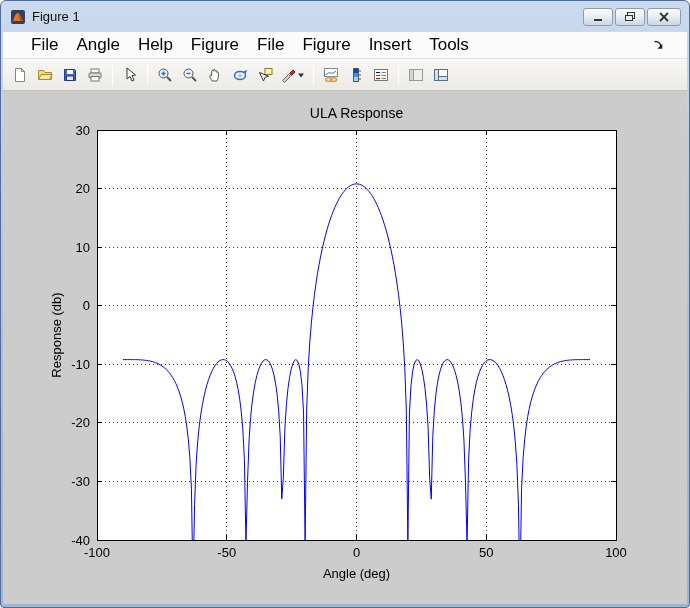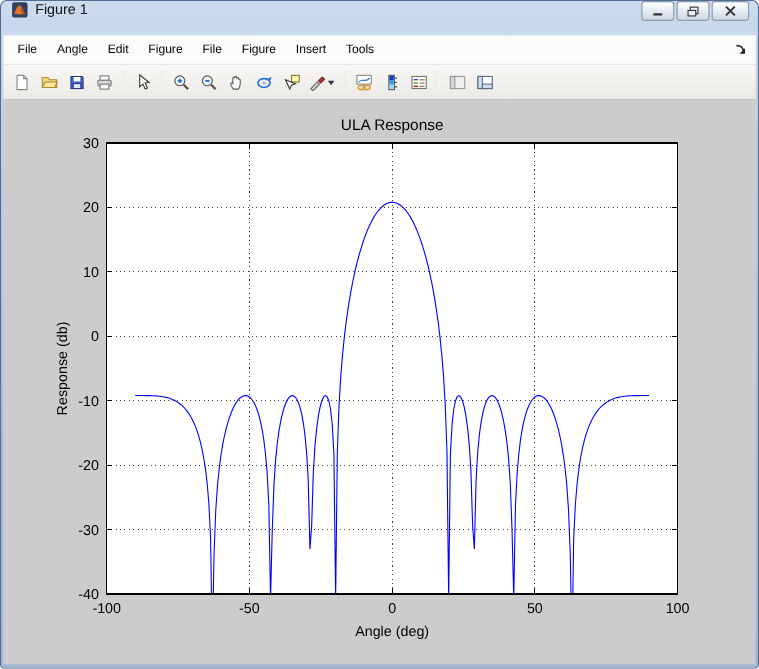--- a/index.html
+++ b/index.html
@@ -8,35 +8,35 @@
 
   .window {
     width: 690px; height: 608px;
     border: 1px solid #4f6d96;
     border-radius: 6px 6px 4px 4px;
     background: linear-gradient(#cbdaee, #a9bed8 60%, #9fb5d0);
     padding: 0 2px 3px 2px;
     overflow: hidden;
   }
 
-  .titlebar { height: 31px; display: flex; align-items: flex-start; padding: 0 6px 0 7px; }
+  .titlebar { height: 31px; display: flex; align-items: center; padding: 0 6px 0 7px; }
   .titlebar .title { font-size: 13px; color: #111; margin-left: 6px; flex: 1; }
   .win-controls { display: flex; gap: 2px; align-items: center; }
   .winbtn {
     width: 30px; height: 18px; padding: 0;
     border: 1px solid #8e9bac; border-radius: 3px;
     background: linear-gradient(#ffffff, #e9eef4 45%, #ccd7e4);
     display: flex; align-items: center; justify-content: center;
     cursor: default;
   }
   .winbtn.close { width: 34px; }
 
   .menubar {
     height: 27px; background: #fbfbfb; border-bottom: 1px solid #e0e0e0;
-    display: flex; align-items: center; padding: 0 4px; font-size: 11px;
+    display: flex; align-items: center; padding: 0 19px; font-size: 17px;
   }
   .menu-item { padding: 5px 9px; color: #000; cursor: default; }
   .menubar .dock-arrow { margin-left: auto; margin-right: 3px; display: flex; }
 
   .toolbar {
     height: 32px; background: linear-gradient(#f8f7f5, #eceae6);
     border-bottom: 1px solid #c6c3bd;
     display: flex; align-items: center; padding: 0 5px; gap: 1px;
   }
   .tbtn {
@@ -85,21 +85,21 @@
           <line x1="2" y1="1" x2="10" y2="9" stroke="#333" stroke-width="1.8"></line>
           <line x1="10" y1="1" x2="2" y2="9" stroke="#333" stroke-width="1.8"></line>
         </svg>
       </button>
     </div>
   </div>
 
   <div class="menubar">
     <span class="menu-item">File</span>
     <span class="menu-item">Angle</span>
-    <span class="menu-item">Edit</span>
+    <span class="menu-item">Help</span>
     <span class="menu-item">Figure</span>
     <span class="menu-item">File</span>
     <span class="menu-item">Figure</span>
     <span class="menu-item">Insert</span>
     <span class="menu-item">Tools</span>
     <span class="dock-arrow">
       <svg width="13" height="13">
         <path d="M2.5 2.5 C7.5 2.5 9 4.5 9 9" fill="none" stroke="#222" stroke-width="1.6"></path>
         <path d="M5.3 9.8 h5 v-5 z" fill="#222"></path>
       </svg>

